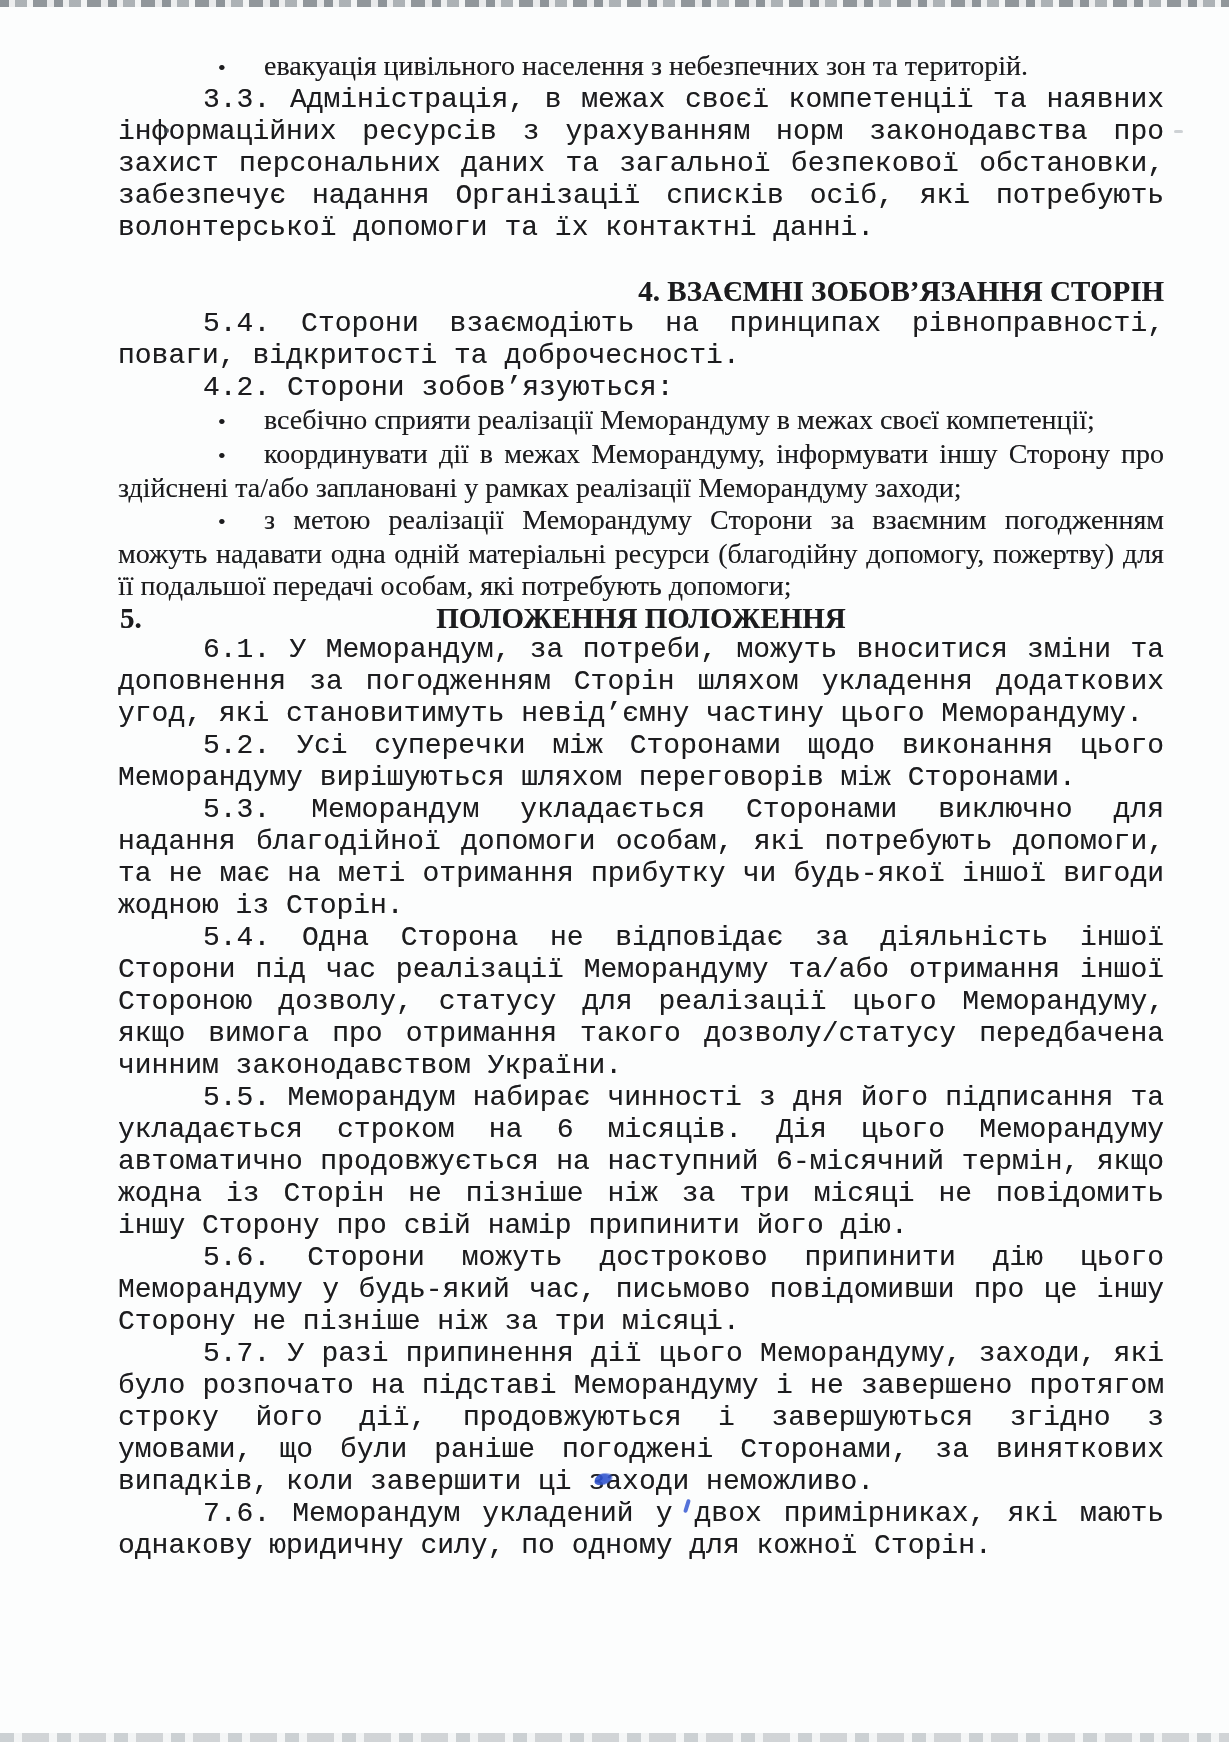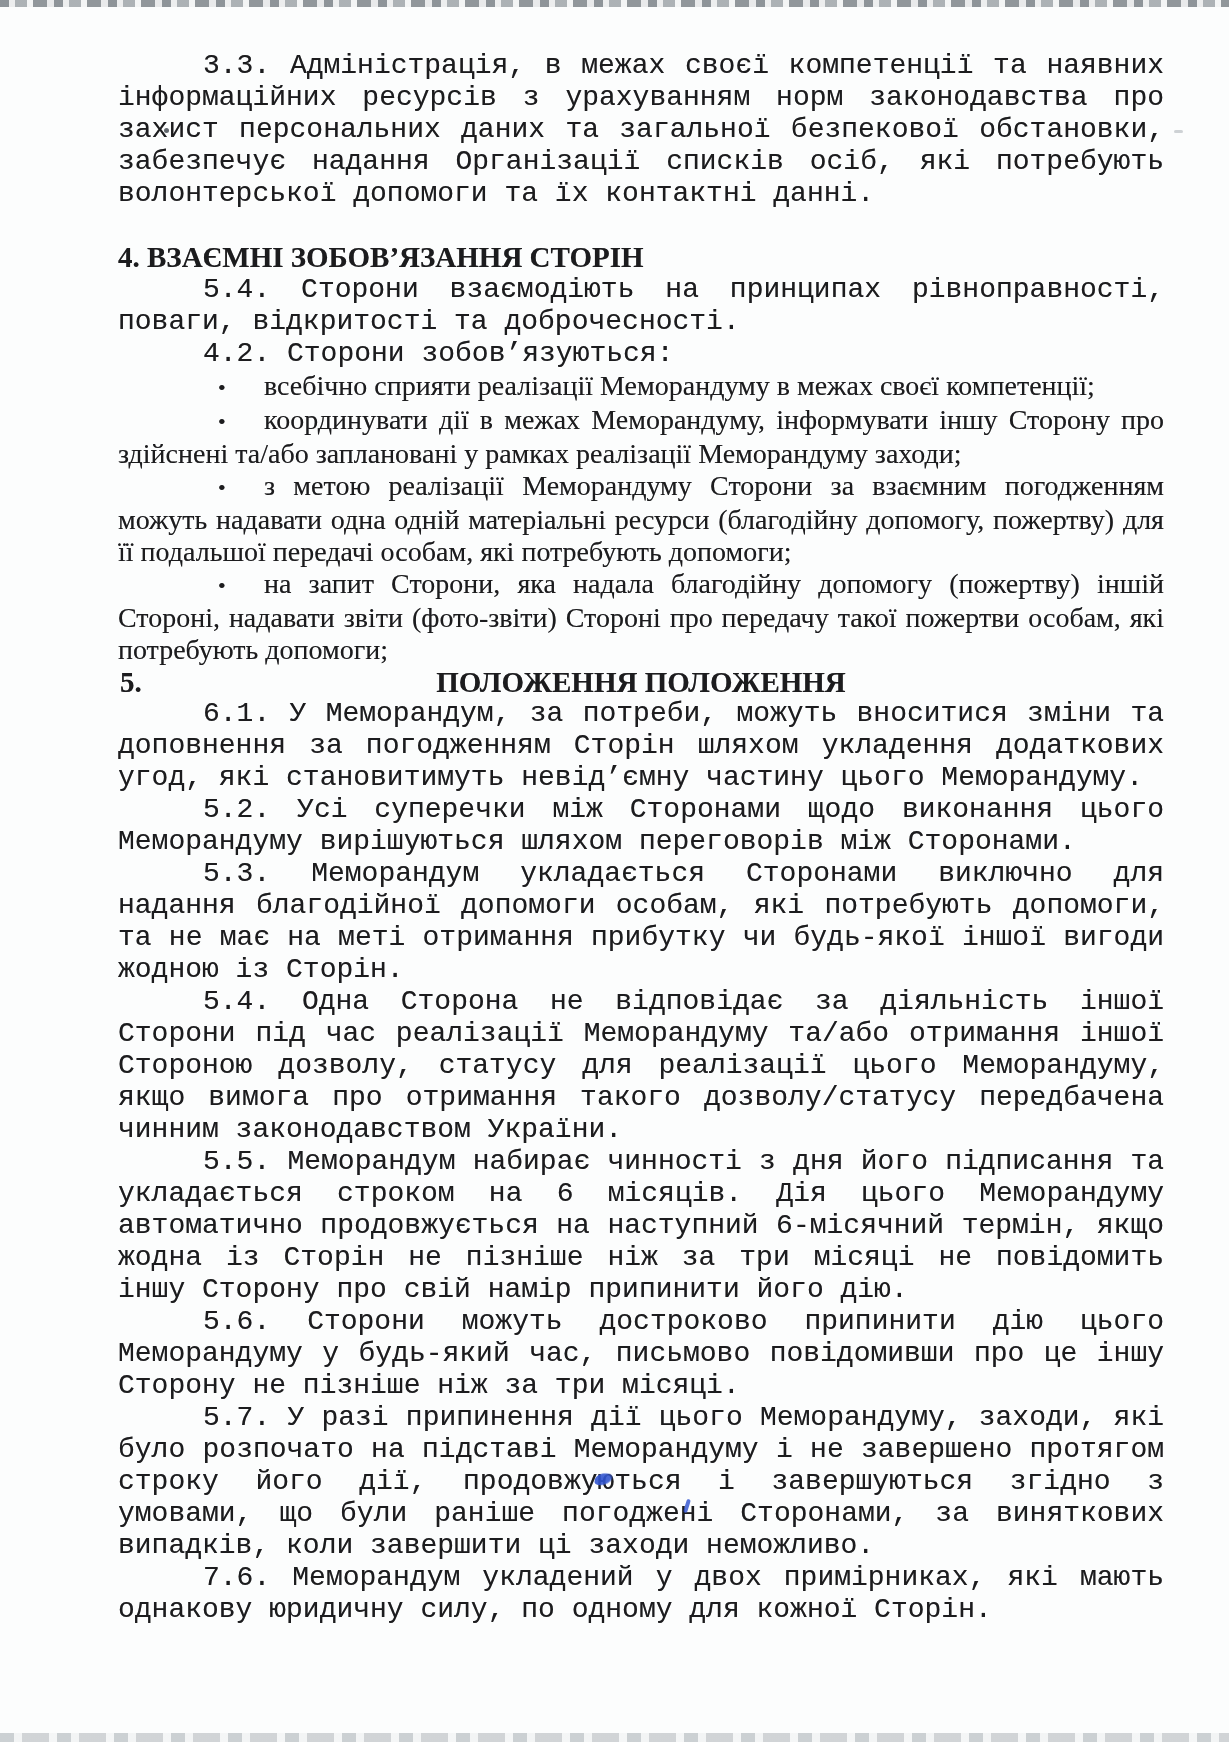--- a/index.html
+++ b/index.html
@@ -53,21 +53,21 @@
     text-align: justify;
     text-indent: 100px;
   }
   .bullet-item .dot {
     display: inline-block;
     width: 46px;
     text-indent: 0;
     font-size: 22px;
   }
   .heading-4 {
-    text-align: left;
+    text-align: right;
     font-weight: bold;
     font-size: 29px;
     margin: 31px 0 1px 0;
   }
   .h5row {
     position: relative;
     text-align: center;
     font-weight: bold;
     font-size: 29px;
   }
@@ -105,36 +105,36 @@
 </style>
 </head>
 <body>
 
 <div class="page">
 
   <div class="scan-top"></div>
 
   <div class="content">
 
+    <p class="bullet-item"><span class="dot">•</span><span>евакуація цивільного населення з небезпечних зон та територій.</span></p>
 
     <p class="para">3.3. Адміністрація, в межах своєї компетенції та наявних інформаційних ресурсів з урахуванням норм законодавства про захист персональних даних та загальної безпекової обстановки, забезпечує надання Організації списків осіб, які потребують волонтерської допомоги  та їх контактні данні.</p>
 
     <p class="heading-4">4. ВЗАЄМНІ ЗОБОВ’ЯЗАННЯ СТОРІН</p>
 
     <p class="para">5.4. Сторони взаємодіють на принципах рівноправності, поваги, відкритості та доброчесності.</p>
 
     <p class="para">4.2. Сторони зобов’язуються:</p>
 
     <p class="bullet-item"><span class="dot">•</span><span>всебічно сприяти реалізації Меморандуму в межах своєї компетенції;</span></p>
 
     <p class="bullet-item"><span class="dot">•</span><span>координувати дії в межах Меморандуму, інформувати іншу Сторону про здійснені та/або заплановані у рамках реалізації Меморандуму заходи;</span></p>
 
     <p class="bullet-item"><span class="dot">•</span><span>з метою реалізації Меморандуму Сторони за взаємним погодженням можуть надавати одна одній матеріальні ресурси (благодійну допомогу, пожертву) для її подальшої передачі особам, які потребують допомоги;</span></p>
 
-    <p class="bullet-item"><span class="dot">•</span><span>на запит Сторони, яка надала благодійну допомогу (пожертву) іншій Стороні, надавати звіти (фото-звіти) Стороні про передачу такої пожертви особам, які потребують допомоги;</span></p>
 
 
     <div class="h5row">
       <span class="h5num">5.</span>
       <span class="h5title">ПОЛОЖЕННЯ ПОЛОЖЕННЯ</span>
     </div>
 
     <p class="para">6.1. У Меморандум, за потреби, можуть вноситися зміни та доповнення за погодженням Сторін шляхом укладення додаткових угод, які становитимуть невід’ємну частину цього Меморандуму.</p>
     <p class="para">5.2. Усі суперечки між Сторонами щодо виконання цього Меморандуму вирішуються шляхом переговорів між Сторонами.</p>
     <p class="para">5.3. Меморандум укладається Сторонами виключно для надання благодійної допомоги особам, які потребують допомоги, та не має на меті отримання прибутку чи будь-якої іншої вигоди жодною із Сторін.</p>

